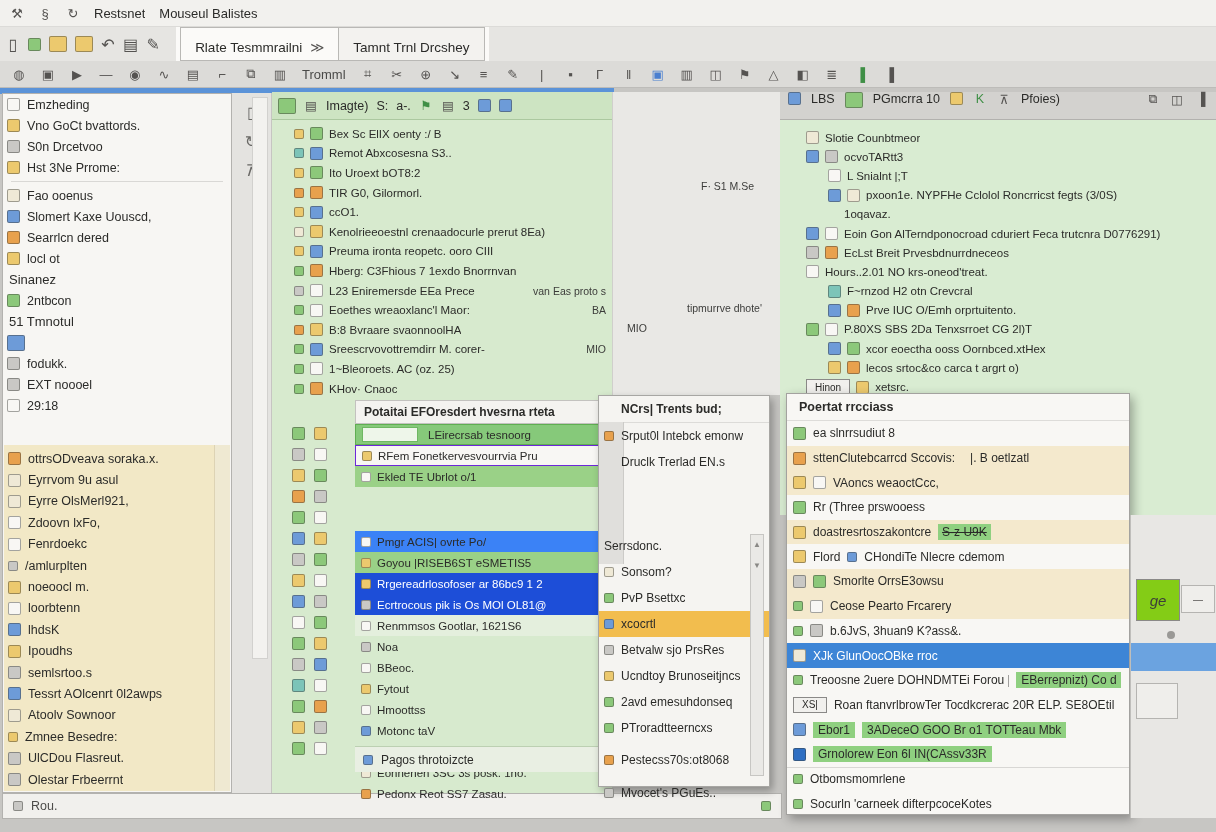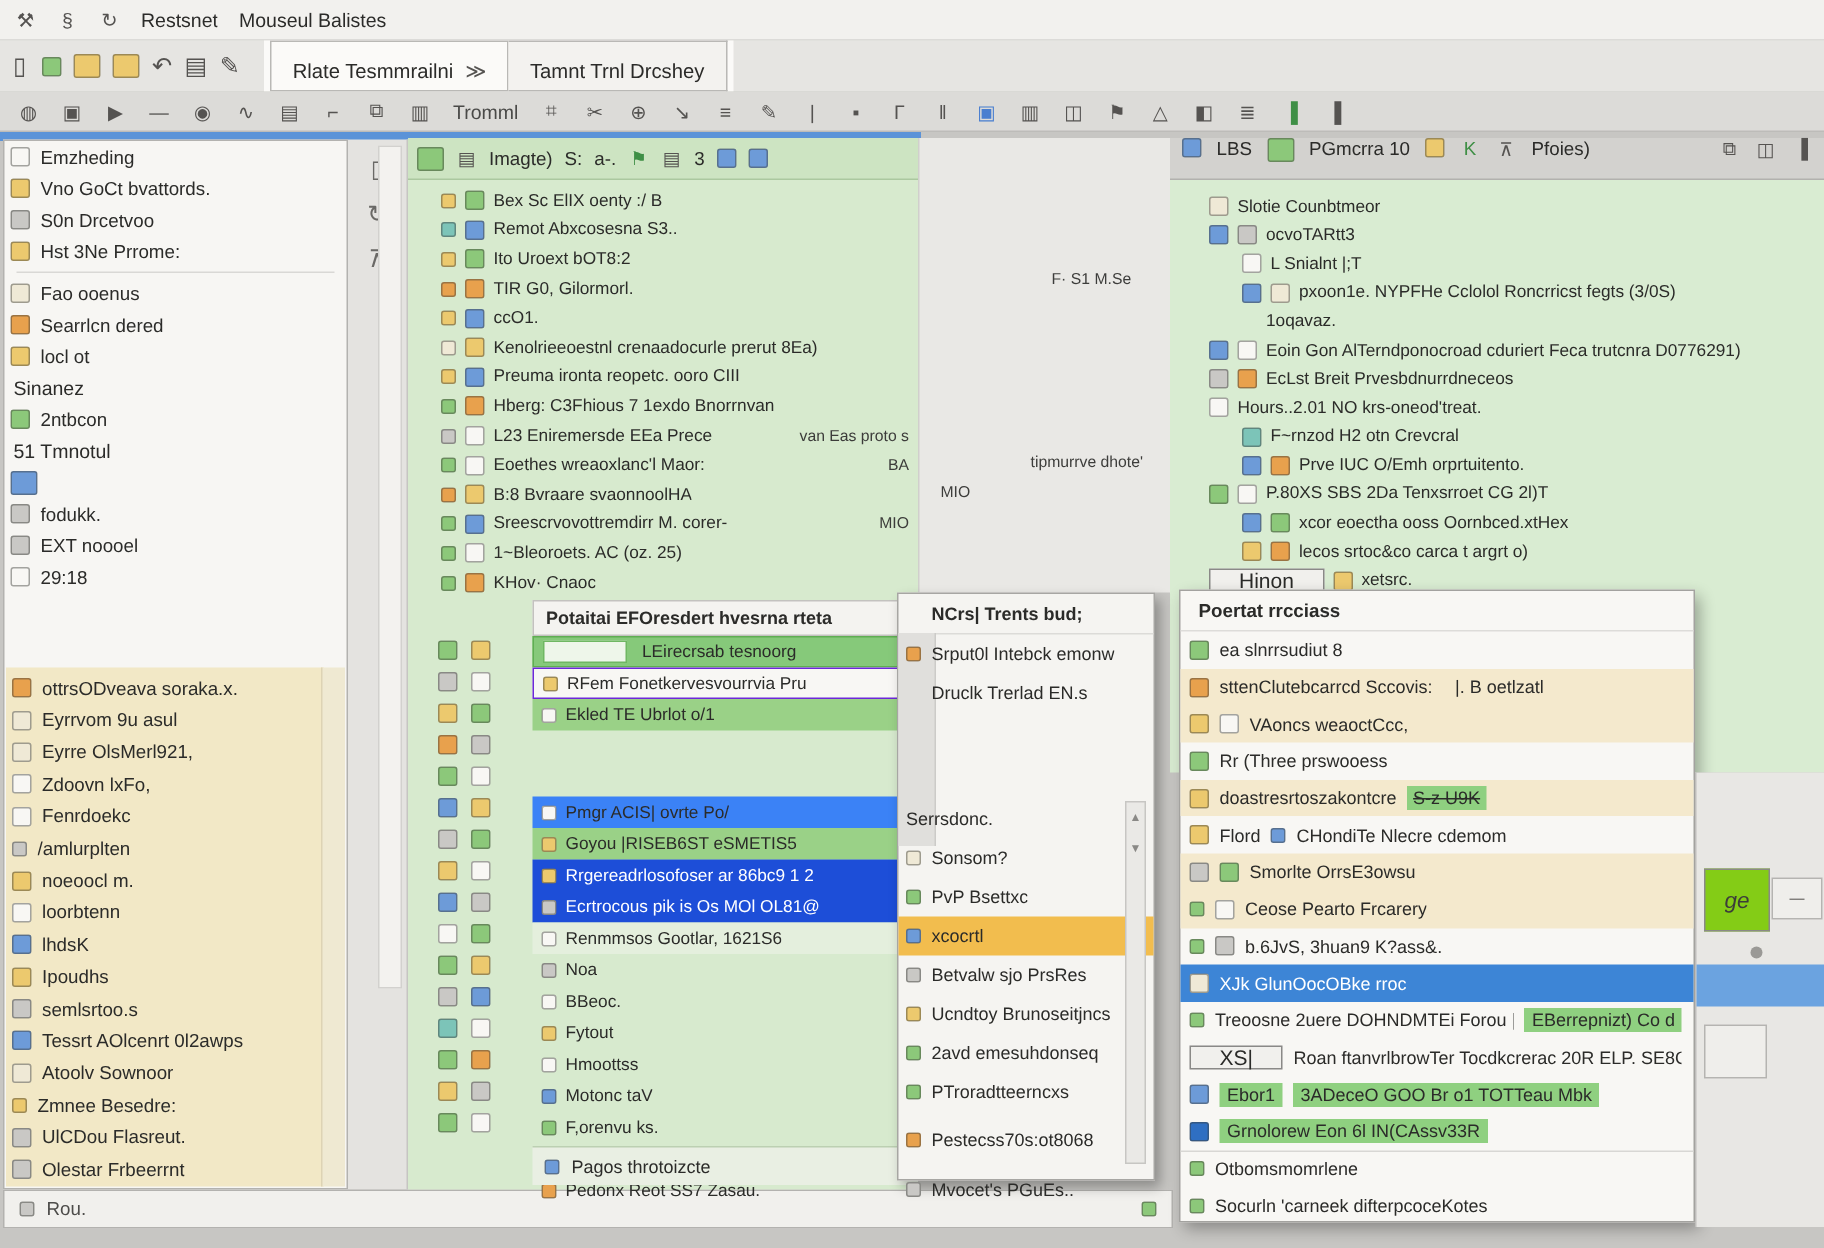--- a/index.html
+++ b/index.html
@@ -59,21 +59,21 @@
   .mp-lrow{height:21px;display:flex;align-items:center;gap:6px;padding:0 6px;font-size:11.5px;box-sizing:border-box;}
   .mp-lrow.gsel{background:#86c97a;border:1px solid #5fae52;}
   .mp-lrow.gsel .inbox{width:54px;height:13px;background:#eef6ea;border:1px solid #6fb763;margin-right:4px;}
   .mp-lrow.green{background:#9ad187;}
   .mp-lrow.green2{background:#3b82f6;margin-top:44px;}
   .mp-lrow.white{background:#f8f7f4;border:1px solid #6d28d9;}
   .mp-lrow.blue{background:#1d4ed8;color:#fff;}
   .mp-lrow.light{background:#e4efdd;}
   #mp-gstack{position:absolute;left:20px;top:335px;display:flex;flex-direction:column;gap:7px;}
   #mp-gstack .grow{display:flex;gap:9px;height:14px;}
-  #mp-footer{position:absolute;left:83px;bottom:3px;width:257px;height:26px;background:#e9efe3;
+  #mp-footer{position:absolute;left:83px;bottom:21px;width:257px;height:26px;background:#e9efe3;
     border-top:1px solid #bcd0b2;display:flex;align-items:center;gap:8px;padding:0 8px;font-size:12px;box-sizing:border-box;}
   
   #midgap{left:612px;top:92px;width:168px;height:303px;background:#e9e8e5;border-left:1px solid #d0cfcc;box-sizing:border-box;}
   #midgap .gnote{position:absolute;font-size:10.5px;color:#3d3d3b;}
   
   #centermenu{left:598px;top:395px;width:172px;height:392px;background:#f5f4f1;border:1px solid #a7a6a3;
     box-shadow:3px 4px 8px rgba(0,0,0,.3);box-sizing:border-box;}
   .cm-head{height:26px;display:flex;align-items:center;padding-left:22px;font-size:12px;font-weight:bold;
     border-bottom:1px solid #dcdbd8;}
   .cm-gutter{position:absolute;left:0;top:26px;width:24px;height:142px;background:#e0dfdc;border-right:1px solid #cccbc8;}
@@ -84,21 +84,21 @@
   #cm-scroll{position:absolute;right:5px;top:138px;width:12px;height:240px;background:#eae9e6;
     border:1px solid #c7c6c3;font-size:8px;color:#8a8986;text-align:center;line-height:2.6;}
   
   #rightpanel{left:780px;top:92px;width:436px;height:423px;background:#d9ecd2;}
   .rp-toolbar{height:28px;background:#d3d2cf;border-bottom:1px solid #b2b1ae;display:flex;align-items:flex-start;
     gap:10px;padding:0 8px;font-size:12.5px;box-sizing:border-box;}
   .rp-toolbar .fill{flex:1;}
   .rp-tree{padding-top:8px;}
   .rp-trow{height:19.2px;display:flex;align-items:center;gap:6px;font-size:11.5px;}
   .ind1{padding-left:26px;} .ind2{padding-left:48px;} .ind3{padding-left:64px;}
-  .chip{border:1px solid #8a8987;background:#f1f0ed;padding:0 19px;font-size:14px;height:14px;
+  .chip{border:1px solid #8a8987;background:#f1f0ed;padding:0 8px;font-size:10px;height:14px;
     display:inline-flex;align-items:center;}
   
   #rightmenu{left:786px;top:393px;width:344px;height:422px;background:#f8f7f4;border:1px solid #a3a29f;
     box-shadow:3px 4px 10px rgba(0,0,0,.32);box-sizing:border-box;}
   .rm-head{height:26px;display:flex;align-items:center;padding-left:12px;font-size:12.5px;font-weight:bold;
     border-bottom:1px solid #dddcd9;}
   .rm-row{height:24.7px;display:flex;align-items:center;gap:7px;padding:0 8px 0 6px;font-size:12px;box-sizing:border-box;}
   .rm-row.cream{background:#f4e9cd;}
   .rm-row.blue{background:#3d85d6;color:#fff;}
   .rm-row.septop{border-top:1px solid #d8d7d4;}
@@ -196,20 +196,24 @@
   <div class="lp-row">
       <span class="ic ic-y"></span>
       <span class="lbl">Hst 3Ne Prrome:</span>
     </div>
   <div class="lp-div"></div>
   <div class="lp-row">
       <span class="ic ic-p"></span>
       <span class="lbl">Fao ooenus</span>
     </div>
   <div class="lp-row">
+      <span class="ic ic-b"></span>
+      <span class="lbl">Slomert Kaxe Uouscd,</span>
+    </div>
+  <div class="lp-row">
       <span class="ic ic-o"></span>
       <span class="lbl">Searrlcn  dered</span>
     </div>
   <div class="lp-row">
       <span class="ic ic-y"></span>
       <span class="lbl">locl ot</span>
     </div>
   <div class="lp-row plain">
       <span class="lbl">Sinanez</span>
     </div>

